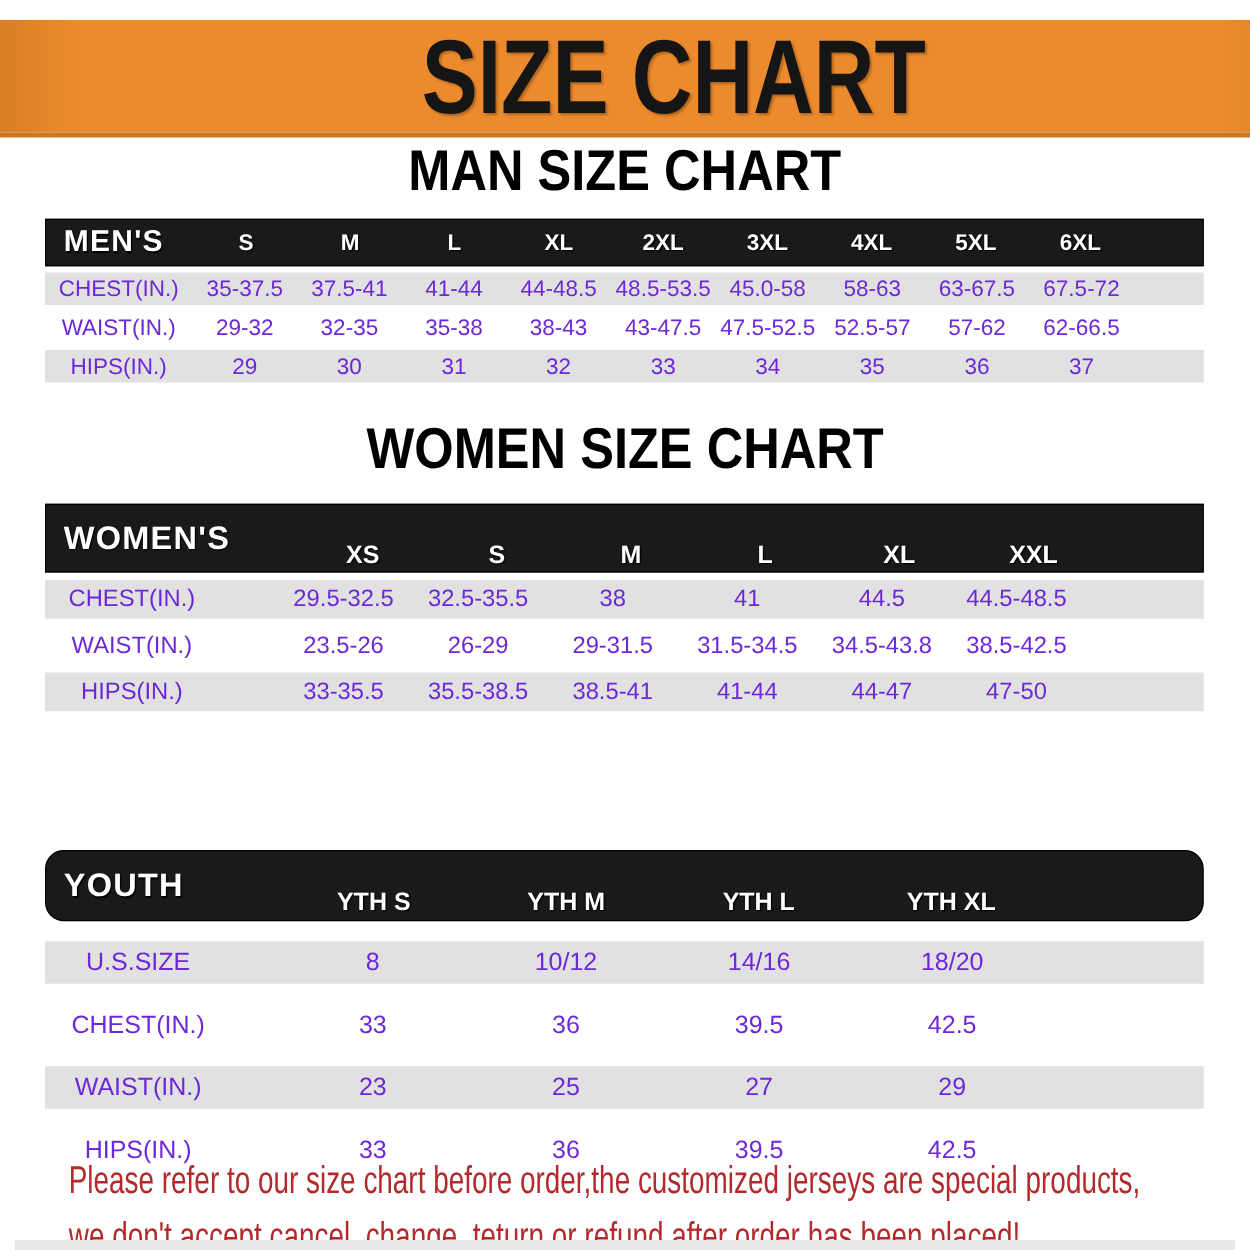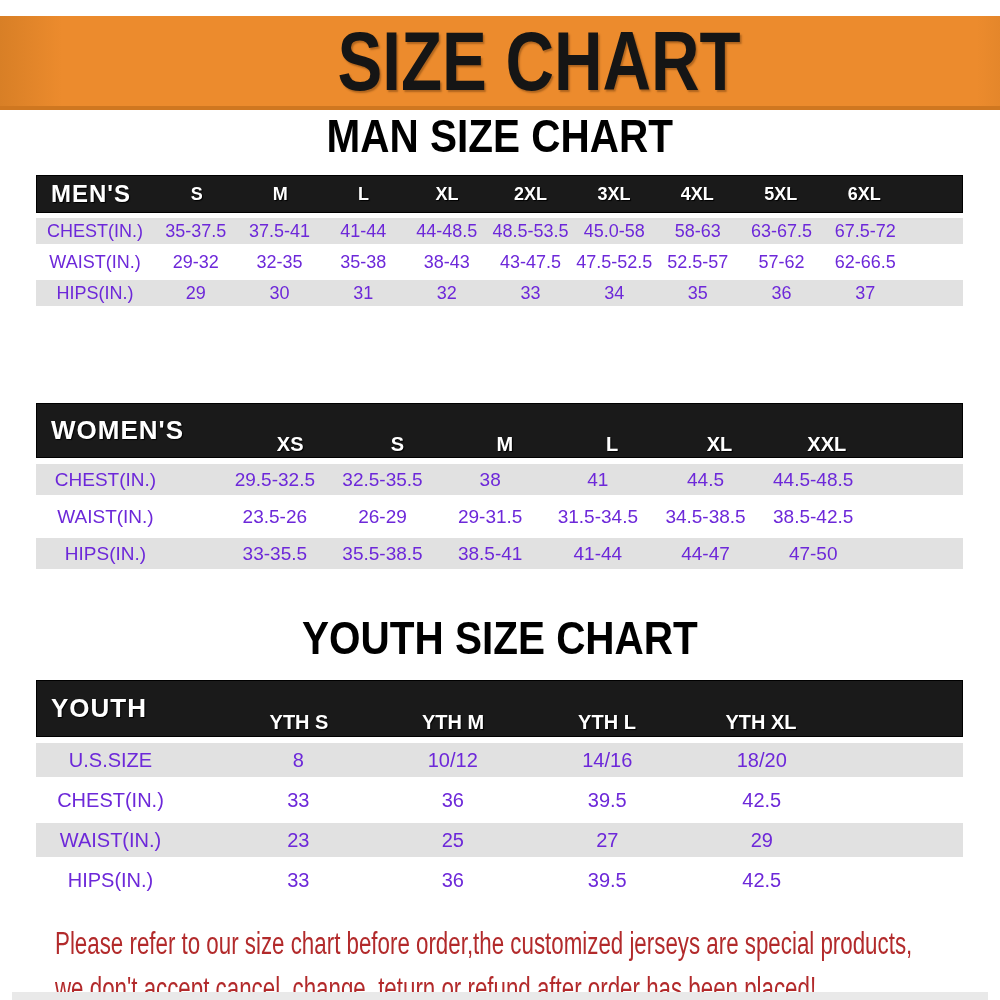--- a/index.html
+++ b/index.html
@@ -24,34 +24,34 @@
   
   .stable{position:absolute;left:36px;width:927px;}
   .t-men{top:175px;--labelw:118px;--rpad:56px;}
   .t-women{top:403px;--labelw:185px;--rpad:96px;}
   .t-youth{top:680px;--labelw:185px;--rpad:124px;}
 
   .thead,.trow{display:flex;align-items:center;padding-right:var(--rpad);box-sizing:border-box;width:100%;}
   .thead{background:#1a1a1a;color:#fff;font-weight:bold;border:1px solid #000;}
   .t-men .thead{height:38px;}
   .t-women .thead{height:55px;gap:29px;}
-  .t-youth .thead{height:57px;}
+  .t-youth .thead{height:57px;border-radius:15px;}
 
   .hlabel{flex:0 0 var(--labelw);padding-left:14px;box-sizing:border-box;text-align:left;
     text-shadow:1px 1px 1px #000;letter-spacing:1px;}
   .t-men .hlabel{font-size:24px;}
   .t-women .hlabel,.t-youth .hlabel{font-size:26px;}
   .col{flex:1;text-align:center;text-shadow:1px 1px 1px #000;}
   .t-men .col{font-size:18px;}
   .t-women .col,.t-youth .col{font-size:20px;margin-top:28px;}
 
   .trow{color:#6d28d9;}
   .t-men .trow{height:26px;margin-top:5px;font-size:18px;}
   .t-women .trow{height:31px;margin-top:6px;font-size:19px;}
-  .t-youth .trow{height:34px;margin-top:6px;font-size:20px;}
+  .t-youth .trow{height:34px;margin-top:16px;font-size:20px;}
   .trow.gray{background:#e1e1e1;}
   .trow.white{background:#ffffff;}
   .rlabel{flex:0 0 var(--labelw);text-align:center;box-sizing:border-box;}
   .t-women .rlabel{padding-right:46px;}
   .t-youth .rlabel{padding-right:36px;}
   .cell{flex:1;text-align:center;}
 
   
   .footer{position:absolute;top:921px;left:55px;width:940px;color:#b22a2b;}
   .footer-line{font-size:31px;line-height:45px;transform:scaleX(0.72);
@@ -116,20 +116,23 @@
       <div class="cell">31</div>
       <div class="cell">32</div>
       <div class="cell">33</div>
       <div class="cell">34</div>
       <div class="cell">35</div>
       <div class="cell">36</div>
       <div class="cell">37</div>
     </div>
   </div>
 
+  <div class="section-title st-women">
+    <span>WOMEN SIZE CHART</span>
+  </div>
 
   <div class="stable t-women">
     <div class="thead">
       <div class="hlabel">WOMEN'S</div>
       <div class="col">XS</div>
       <div class="col">S</div>
       <div class="col">M</div>
       <div class="col">L</div>
       <div class="col">XL</div>
       <div class="col">XXL</div>
@@ -142,37 +145,34 @@
       <div class="cell">41</div>
       <div class="cell">44.5</div>
       <div class="cell">44.5-48.5</div>
     </div>
     <div class="trow white">
       <div class="rlabel">WAIST(IN.)</div>
       <div class="cell">23.5-26</div>
       <div class="cell">26-29</div>
       <div class="cell">29-31.5</div>
       <div class="cell">31.5-34.5</div>
-      <div class="cell">34.5-38.5</div>
+      <div class="cell">34.5-43.8</div>
       <div class="cell">38.5-42.5</div>
     </div>
     <div class="trow gray">
       <div class="rlabel">HIPS(IN.)</div>
       <div class="cell">33-35.5</div>
       <div class="cell">35.5-38.5</div>
       <div class="cell">38.5-41</div>
       <div class="cell">41-44</div>
       <div class="cell">44-47</div>
       <div class="cell">47-50</div>
     </div>
   </div>
 
-  <div class="section-title st-youth">
-    <span>YOUTH SIZE CHART</span>
-  </div>
 
   <div class="stable t-youth">
     <div class="thead">
       <div class="hlabel">YOUTH</div>
       <div class="col">YTH S</div>
       <div class="col">YTH M</div>
       <div class="col">YTH L</div>
       <div class="col">YTH XL</div>
     </div>
     <div class="trow gray">

